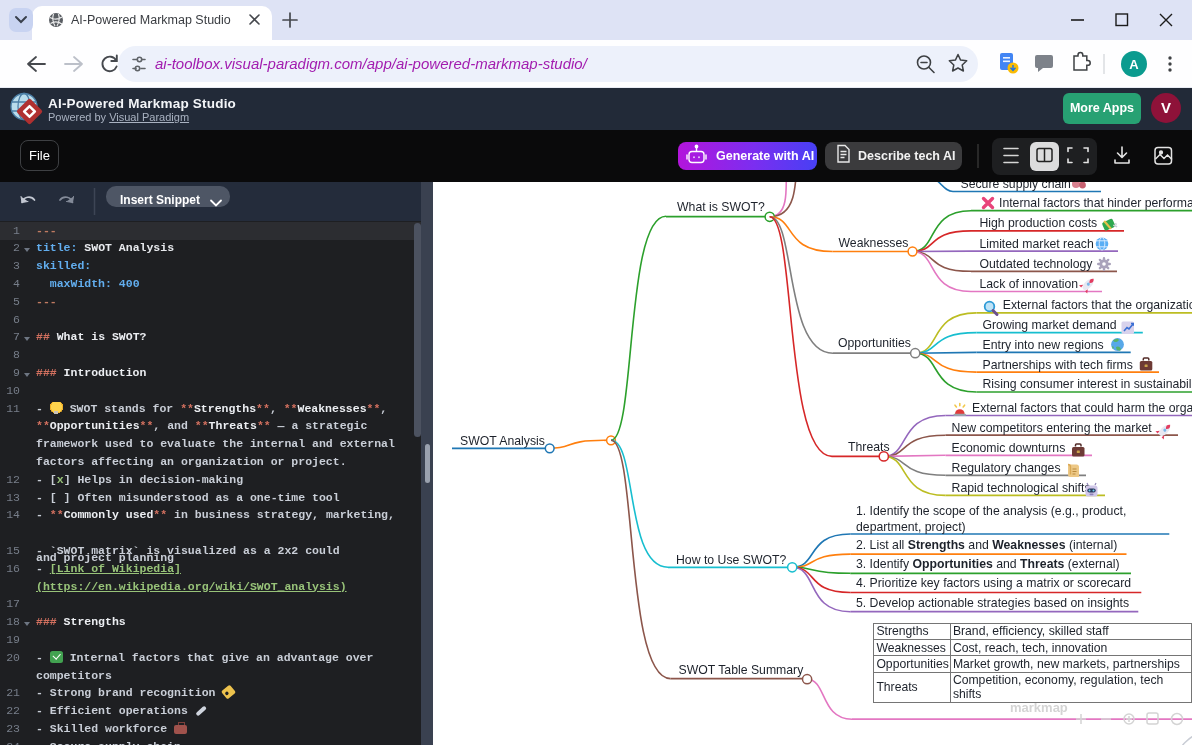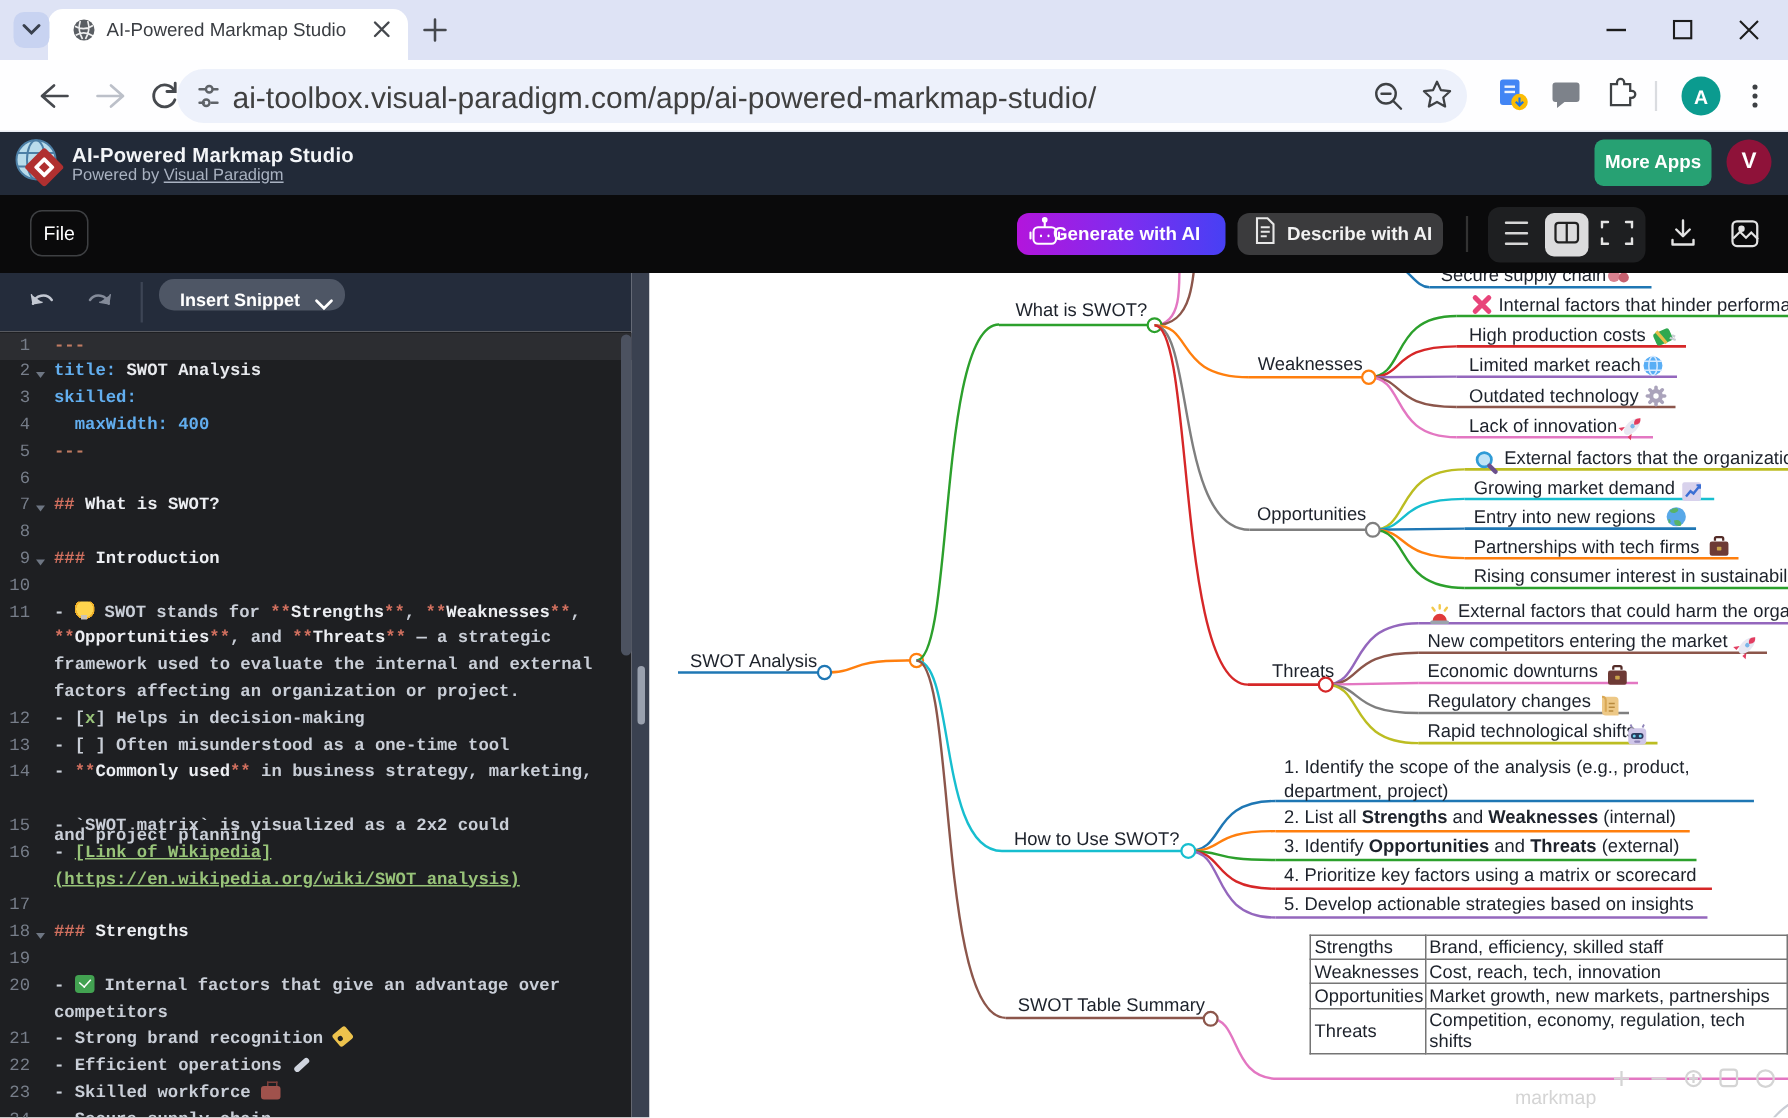--- a/index.html
+++ b/index.html
@@ -5,21 +5,21 @@
   html,body{margin:0;padding:0;}
   body{width:1192px;height:745px;position:relative;overflow:hidden;
        font-family:"Liberation Sans",sans-serif;background:#fff;}
   .abs{position:absolute;}
   
   #tabstrip{left:0;top:0;width:1192px;height:40px;background:#dee3f5;}
   #tab{left:32px;top:6px;width:240px;height:34px;background:#fff;border-radius:10px 10px 0 0;}
   #tabtitle{left:71px;top:13px;font-size:12.5px;color:#3a3d42;}
   #addrrow{left:0;top:40px;width:1192px;height:48px;background:#fefeff;border-bottom:1px solid #e9ecf4;box-sizing:border-box;}
   #urlpill{left:118px;top:46px;width:860px;height:36px;background:#edf1fb;border-radius:18px;}
-  #urltext{left:155px;top:55px;font-size:20px;color:#404040;}
+  #urltext{left:155px;top:55px;font-size:15px;color:#a21caf;font-style:italic;}
   
   #appheader{left:0;top:88px;width:1192px;height:42px;background:#222a38;}
   #apptitle{left:48px;top:96px;font-size:13.5px;font-weight:bold;color:#f3f5f8;letter-spacing:.2px;}
   #appsub{left:48px;top:111px;font-size:11px;color:#a9b2c1;}
   #moreapps{left:1063px;top:93px;width:78px;height:31px;background:#27a173;border-radius:6px;color:#fff;font-size:12.5px;font-weight:bold;text-align:center;line-height:31px;}
   #vava{left:1151px;top:93px;width:30px;height:30px;border-radius:50%;background:#8e1239;color:#fff;font-size:15px;font-weight:bold;text-align:center;line-height:30px;}
   
   #blackbar{left:0;top:130px;width:1192px;height:52px;background:#0a0a0b;}
   #filebtn{left:20px;top:140px;width:37px;height:29px;border:1px solid #3e4043;border-radius:8px;color:#fff;font-size:13px;text-align:center;line-height:29px;}
   #genbtn{left:678px;top:142px;width:139px;height:28px;border-radius:8px;background:linear-gradient(90deg,#b315dc,#7b2ef0 55%,#4740f4);color:#fff;font-size:12.5px;font-weight:bold;line-height:28px;}
@@ -151,22 +151,22 @@
       <rect x="27" y="109" width="5" height="5" fill="#b03030" transform="rotate(45 29.5 111.5)"></rect>
     </g>
   </svg>
   <div class="abs" id="apptitle">AI-Powered Markmap Studio</div>
   <div class="abs" id="appsub">Powered by <span style="text-decoration:underline">Visual Paradigm</span></div>
   <div class="abs" id="moreapps">More Apps</div>
   <div class="abs" id="vava">V</div>
 
   <div class="abs" id="blackbar"></div>
   <div class="abs" id="filebtn">File</div>
-  <div class="abs" id="genbtn"><span style="margin-left:24px">Generate with AI</span></div>
-  <div class="abs" id="descbtn"><span style="margin-left:33px">Describe with AI</span></div>
+  <div class="abs" id="genbtn"><span style="margin-left:38px">Generate with AI</span></div>
+  <div class="abs" id="descbtn"><span style="margin-left:33px">Describe tech AI</span></div>
   <div class="abs" id="viewgrp"></div>
   <div class="abs" id="viewsel"></div>
   <svg class="abs" style="left:0;top:130px" width="1192" height="52">
 
     <g stroke="#fff" stroke-width="1.4" fill="none" stroke-linecap="round">
       <rect x="689" y="21.5" width="15" height="11" rx="3"></rect>
       <path d="M696.5 21 v-3 M694 27 v0.5 M699 27 v0.5 M687 25 v4 M706 25 v4"></path>
       <circle cx="696.5" cy="16.5" r="1.2" fill="#fff"></circle>
     </g>
 
@@ -480,21 +480,21 @@
       <tr style="height:15.3px">
           <td class="nw">Opportunities</td>
           <td class="nw">Market growth, new markets, partnerships</td>
         </tr>
       <tr style="height:27px">
           <td class="nw" style="vertical-align:middle">Threats</td>
           <td>Competition, economy, regulation, tech shifts</td>
         </tr>
     </tbody>
     </table>
-    <div class="wm" style="left:577px;top:542px;font-weight:normal;">markmap</div>
+    <div class="wm" style="left:577px;top:518px;font-weight:bold;">markmap</div>
     <svg class="abs" style="left:640px;top:524px" width="119" height="39">
       <g stroke="#d4d4d4" stroke-width="1.5" fill="none">
         <path d="M8 8 v10 M3 13 h10"></path>
         <path d="M28 13 h10"></path>
         <circle cx="56" cy="13" r="5"></circle>
         <path d="M56 10 v6 M53 13 h6"></path>
         <rect x="74" y="7" width="11" height="11" rx="2"></rect>
         <circle cx="104" cy="13" r="5.5"></circle>
       </g>
     </svg>

